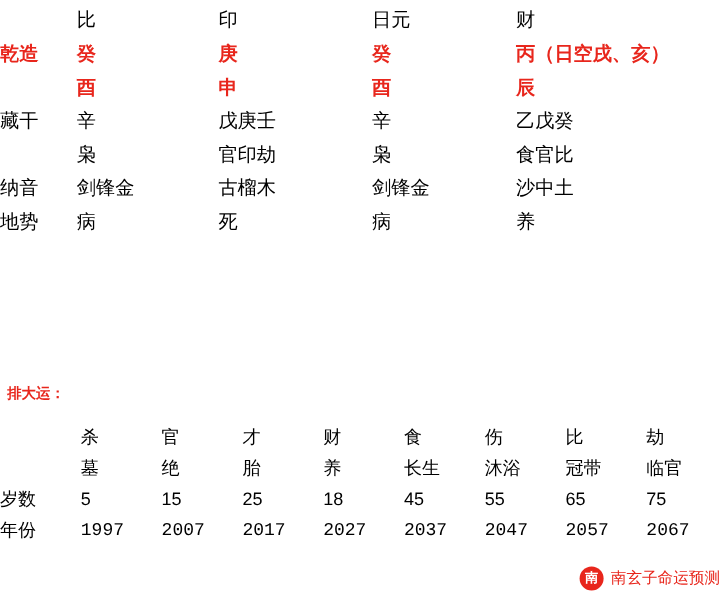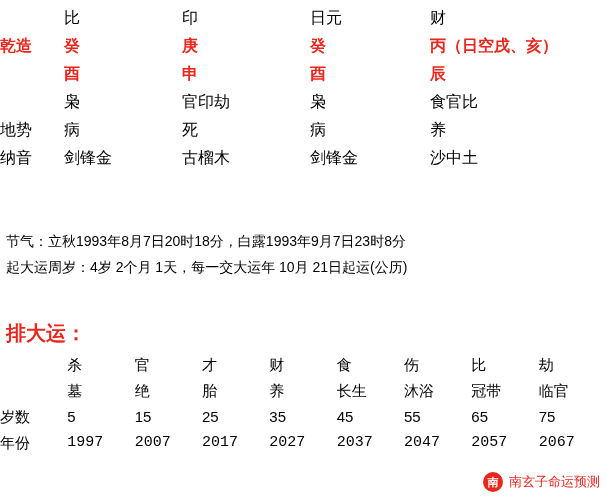--- a/index.html
+++ b/index.html
@@ -60,21 +60,21 @@
     font-size: 14px;
     line-height: 26px;
   }
   .para .line { white-space: nowrap; }
 
   
   .dayun-title {
     position: absolute;
     left: 6px;
     top: 320px;
-    font-size: 20px;
+    font-size: 12px;
     font-weight: bold;
     color: #e8261c;
   }
 
   
   .dayun {
     position: absolute;
     left: 0;
     top: 352px;
     width: 606px;
@@ -150,48 +150,51 @@
           <td class="tenlabel red-strong">丙（日空戌、亥）</td>
         </tr>
         <tr>
           <td></td>
           <td class="tenlabel red-strong">酉</td>
           <td class="tenlabel red-strong">申</td>
           <td class="tenlabel red-strong">酉</td>
           <td class="tenlabel red-strong">辰</td>
         </tr>
         <tr>
+          <td>藏干</td>
+          <td class="tenlabel">辛</td>
+          <td class="tenlabel">戊庚壬</td>
+          <td class="tenlabel">辛</td>
+          <td class="tenlabel">乙戊癸</td>
+        </tr>
+        <tr>
           <td></td>
           <td class="tenlabel">枭</td>
           <td class="tenlabel">官印劫</td>
           <td class="tenlabel">枭</td>
           <td class="tenlabel">食官比</td>
+        </tr>
+        <tr>
+          <td>纳音</td>
+          <td class="tenlabel">剑锋金</td>
+          <td class="tenlabel">古榴木</td>
+          <td class="tenlabel">剑锋金</td>
+          <td class="tenlabel">沙中土</td>
         </tr>
         <tr>
           <td>地势</td>
           <td class="tenlabel">病</td>
           <td class="tenlabel">死</td>
           <td class="tenlabel">病</td>
           <td class="tenlabel">养</td>
         </tr>
-        <tr>
-          <td>纳音</td>
-          <td class="tenlabel">剑锋金</td>
-          <td class="tenlabel">古榴木</td>
-          <td class="tenlabel">剑锋金</td>
-          <td class="tenlabel">沙中土</td>
-        </tr>
       </tbody>
     </table>
   </div>
 
-  <div class="para">
-    <div class="line">节气：立秋1993年8月7日20时18分，白露1993年9月7日23时8分</div>
-    <div class="line">起大运周岁：4岁 2个月 1天，每一交大运年 10月 21日起运(公历)</div>
-  </div>
 
   <div class="dayun-title">排大运：</div>
 
   <div class="dayun">
     <table>
       <colgroup>
         <col class="dy-label">
         <col class="dy-cell">
           <col class="dy-cell">
           <col class="dy-cell">
@@ -222,21 +225,21 @@
           <td class="cellpad">长生</td>
           <td class="cellpad">沐浴</td>
           <td class="cellpad">冠带</td>
           <td class="cellpad">临官</td>
         </tr>
         <tr>
           <td>岁数</td>
           <td class="cellpad">5</td>
           <td class="cellpad">15</td>
           <td class="cellpad">25</td>
-          <td class="cellpad">35</td>
+          <td class="cellpad">18</td>
           <td class="cellpad">45</td>
           <td class="cellpad">55</td>
           <td class="cellpad">65</td>
           <td class="cellpad">75</td>
         </tr>
         <tr>
           <td>年份</td>
           <td class="cellpad dy-year">1997</td>
           <td class="cellpad dy-year">2007</td>
           <td class="cellpad dy-year">2017</td>

